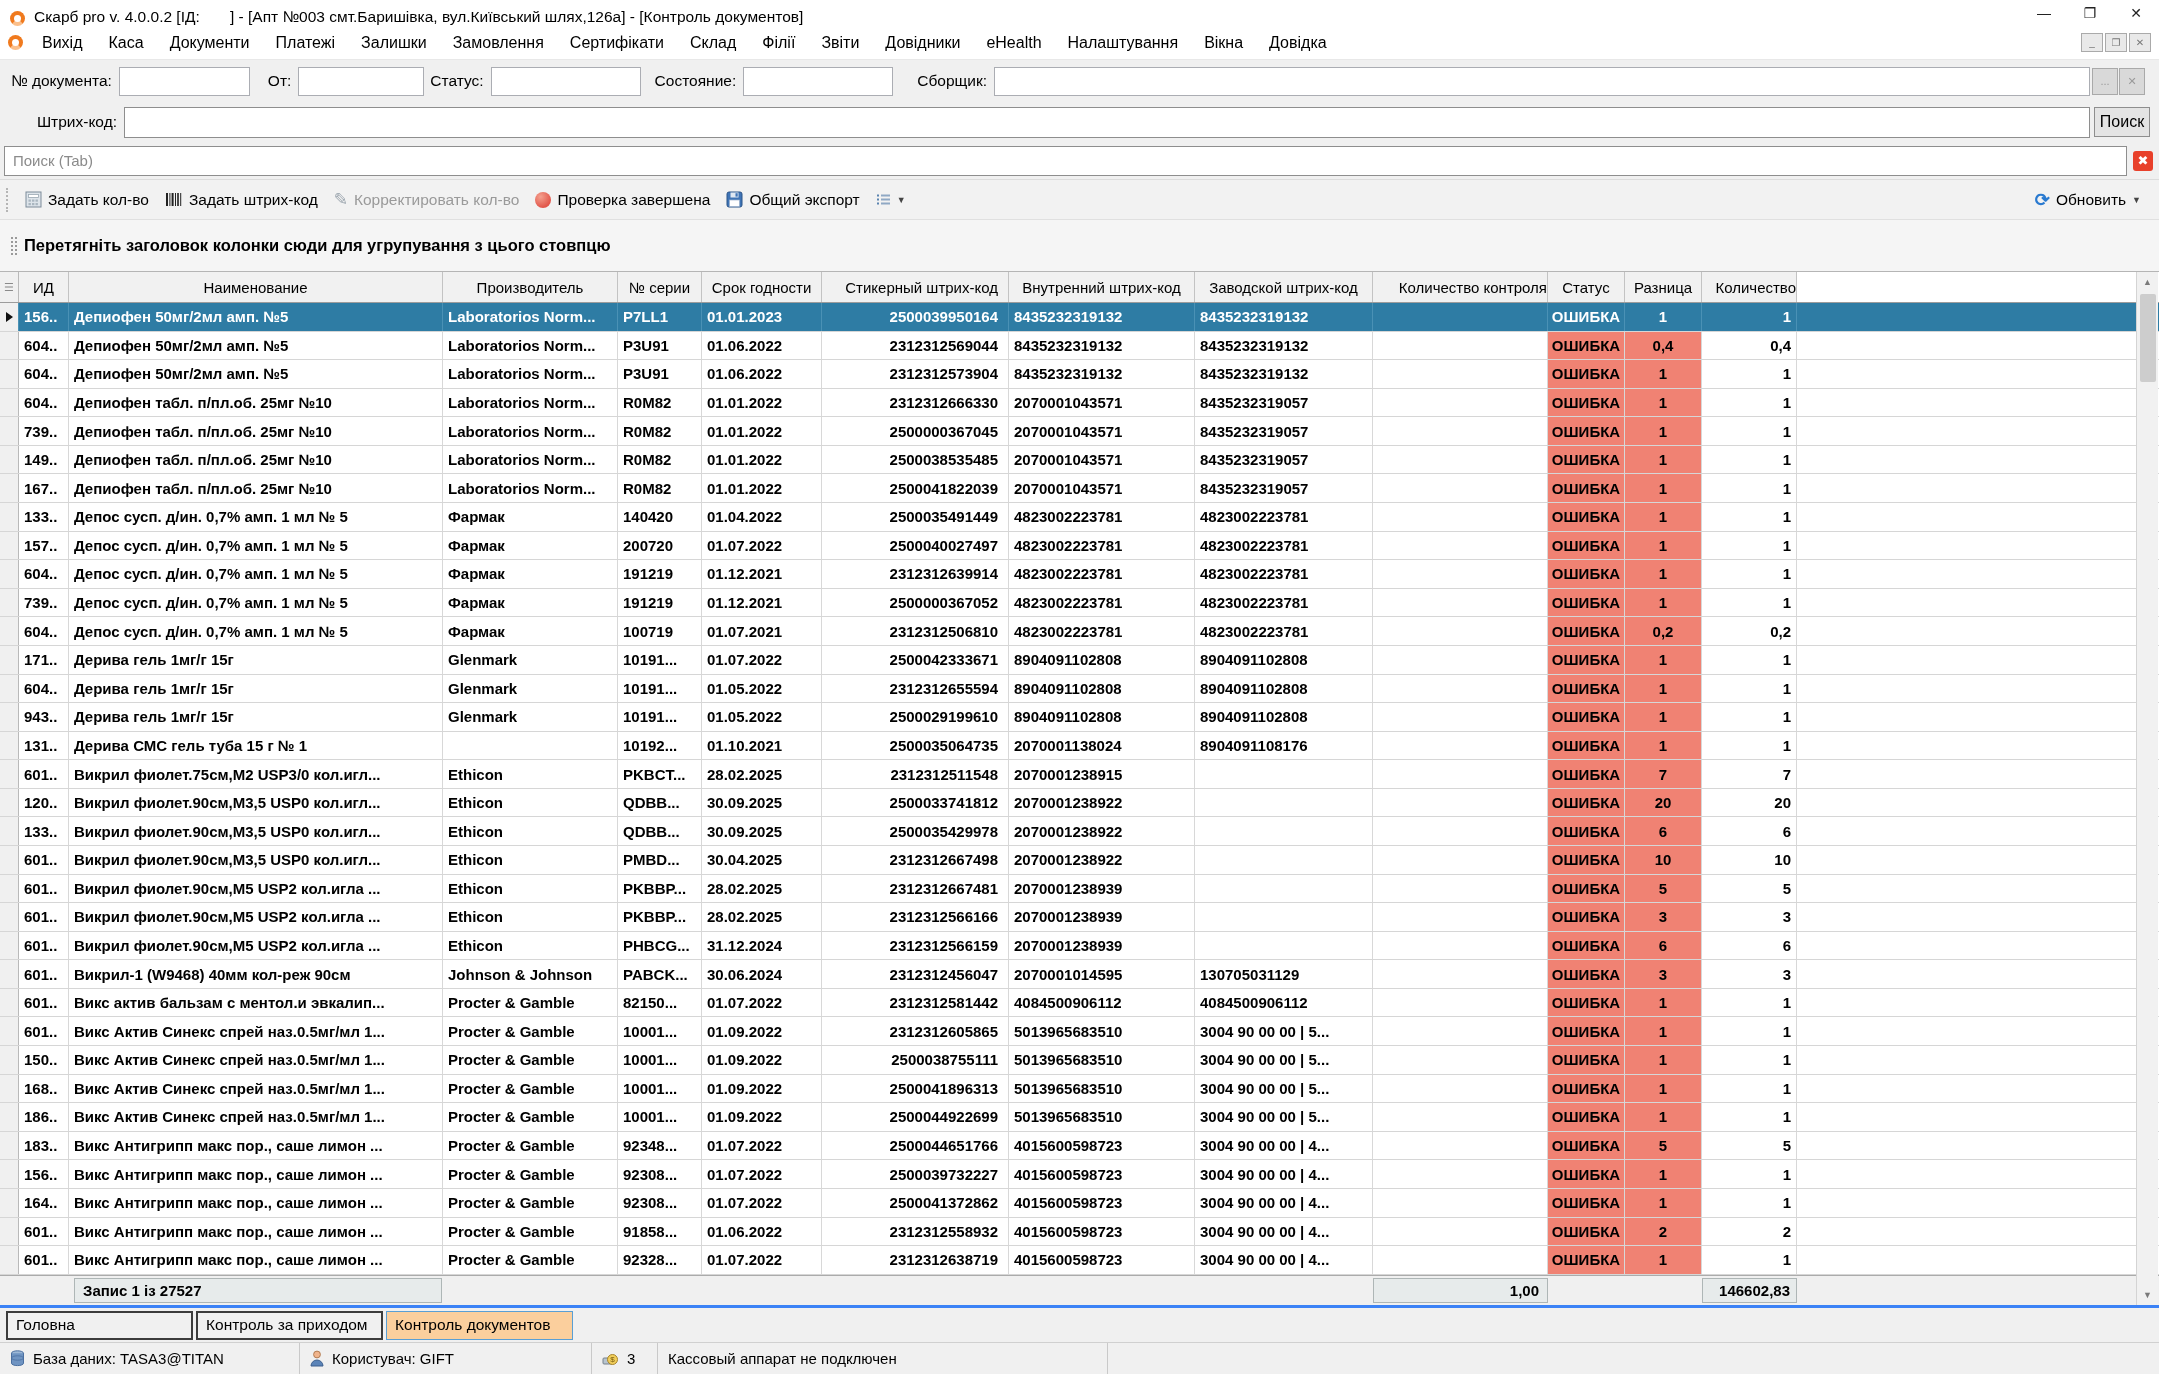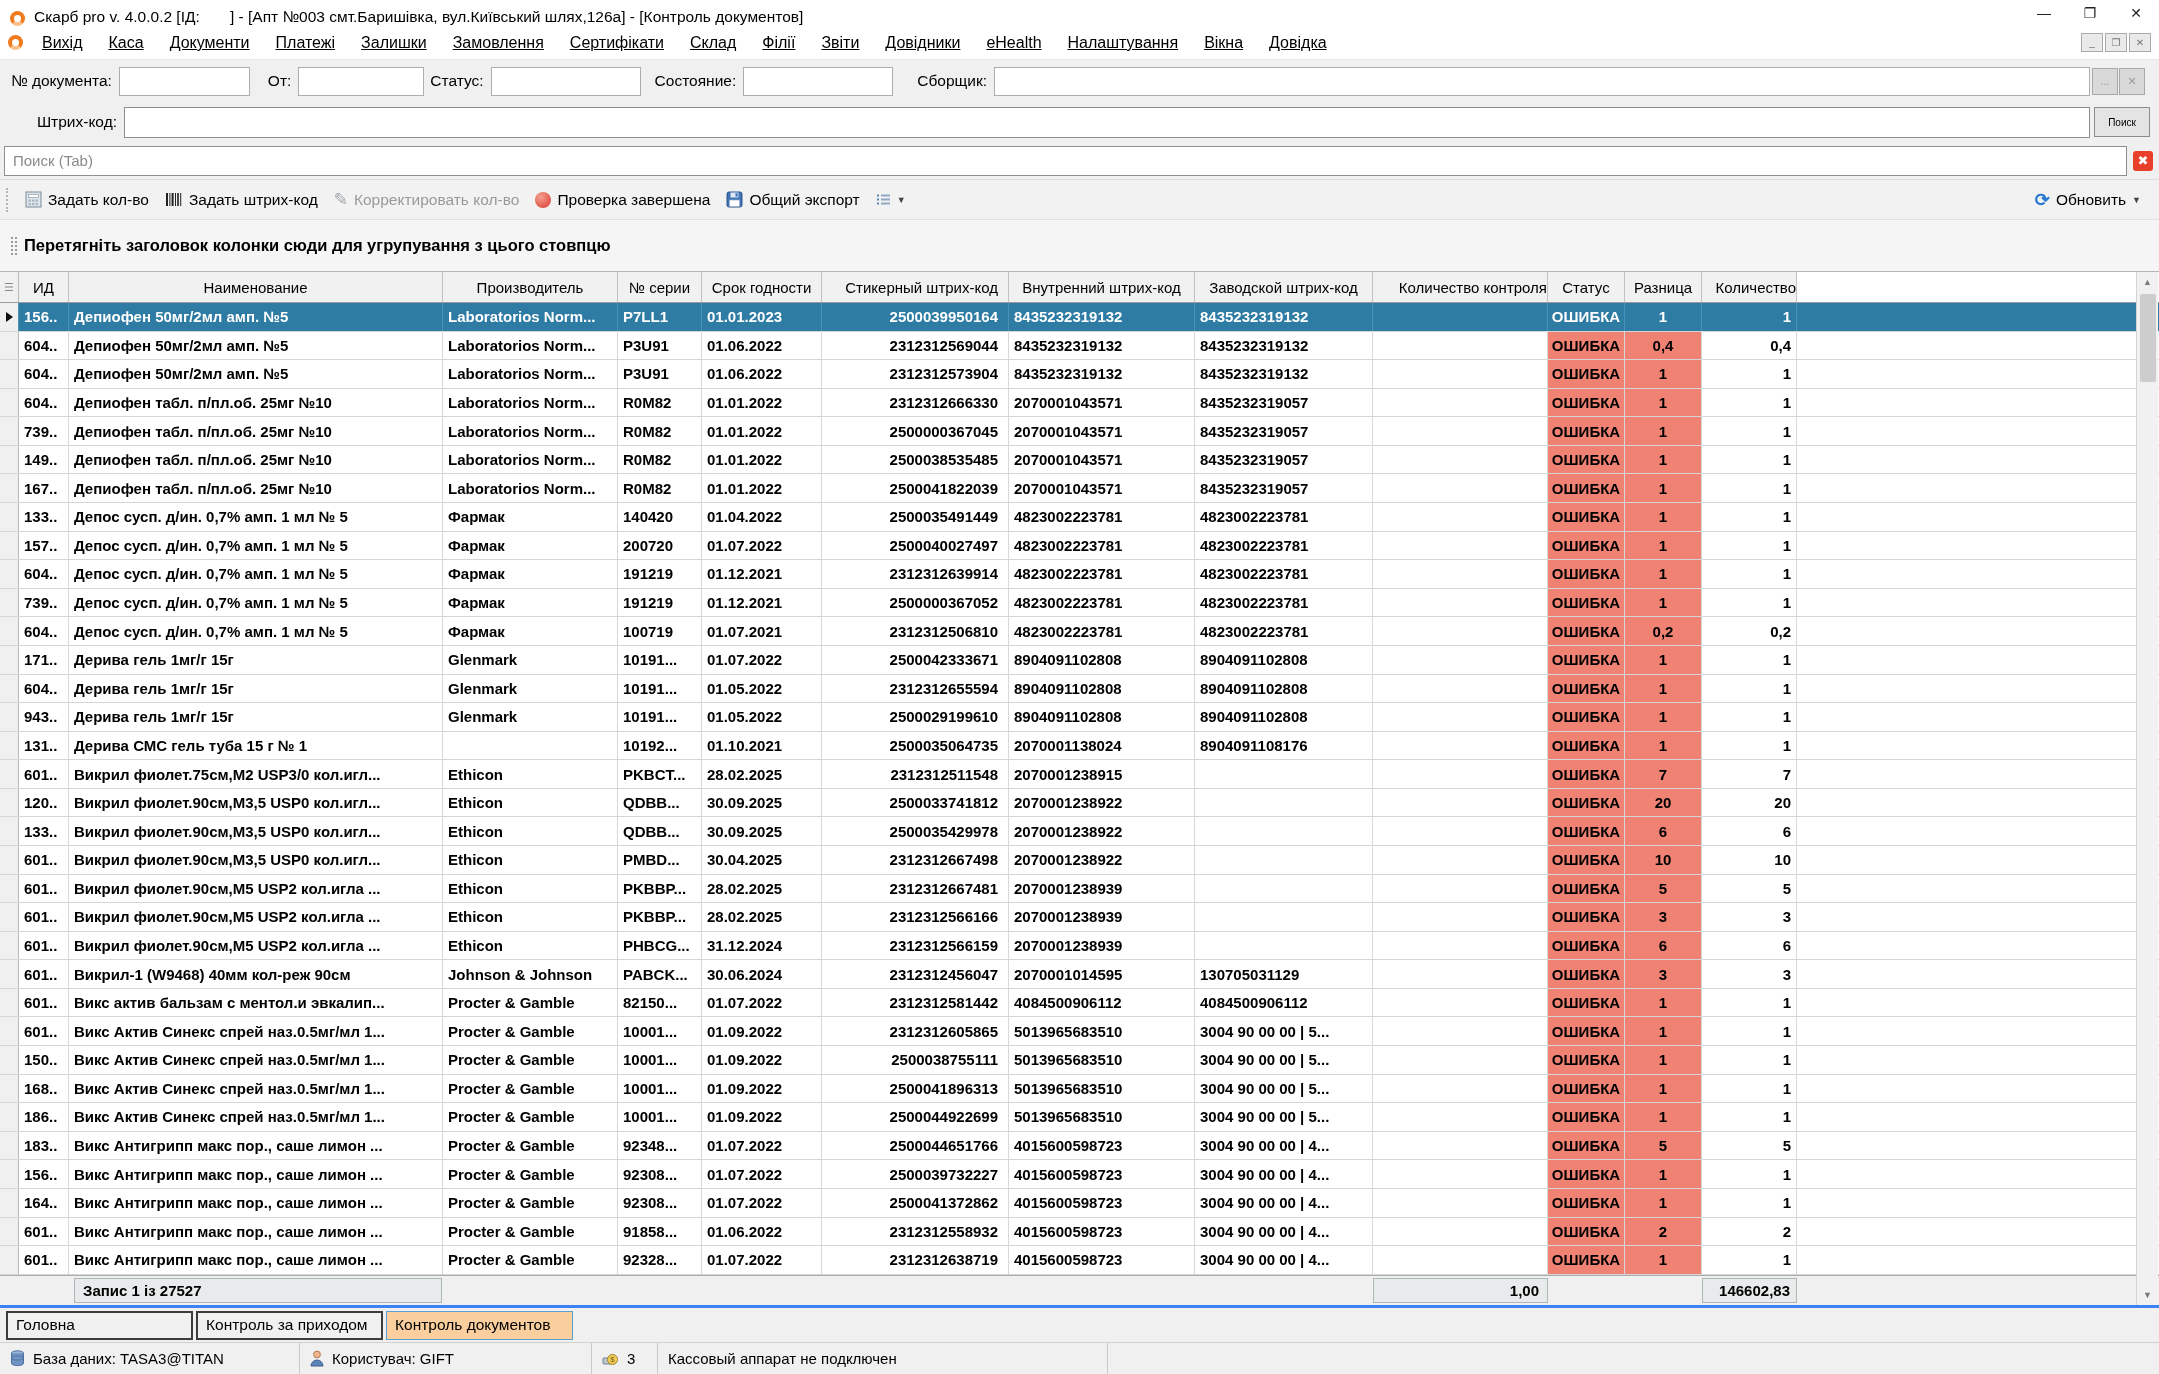--- a/index.html
+++ b/index.html
@@ -25,21 +25,21 @@
              font-size:10px; color:#777; display:flex; align-items:center; justify-content:center; }
 
   
   .filters { height:42px; display:flex; align-items:center; background:#f0f0f0; }
   .flabel { font-size:15.5px; white-space:nowrap; }
   .finput { height:29px; background:#fff; border:1px solid #abadb3; }
   .small-btn { width:26px; height:27px; background:#d9d9d9; border:1px solid #a9a9a9;
                color:#9a9a9a; font-size:11px; display:flex; align-items:center; justify-content:center; }
   .barcode-row { height:40px; display:flex; align-items:center; background:#f0f0f0; }
   .search-btn { width:56px; height:30px; margin-left:4px; margin-right:9px; background:#e4e4e4;
-                border:1px solid #8e8e8e; font-size:10px; }
+                border:1px solid #8e8e8e; font-size:16px; }
   .quicksearch { height:37px; display:flex; align-items:center; background:#f0f0f0; padding:0 4px; }
   .qs-input { flex:1; height:30px; background:#fff; border:1px solid #8e8e8e; padding:0 8px; font-size:15px; }
   .qs-input::placeholder { color:#8b8b8b; }
   .qs-clear { width:20px; height:20px; margin-left:6px; margin-right:2px; background:#e8402a; border-radius:3px;
               color:#fff; font-size:13px; display:flex; align-items:center; justify-content:center; }
 
   
   .toolbar { height:40px; display:flex; align-items:center; background:#f2f2f2; padding-left:4px;
              border-top:1px solid #dcdcdc; }
   .grip { width:5px; height:24px; border-left:2px dotted #b5b5b5; margin:0 6px 0 2px; }
@@ -132,21 +132,21 @@
   <span class="title-text">Скарб pro v. 4.0.0.2 [ІД:       ] - [Апт №003 смт.Баришівка, вул.Київський шлях,126а] - [Контроль документов]</span>
   <span class="win-controls">
     <span class="win-btn">—</span>
     <span class="win-btn">❐</span>
     <span class="win-btn">✕</span>
   </span>
 </div>
 
 <div class="menubar">
   <span class="app-logo"></span>
-  <span style="display:flex;text-decoration:underline;">
+  <span style="display:flex;">
 
   <span class="menu-item">Вихід</span>
       <span class="menu-item">Каса</span>
       <span class="menu-item">Документи</span>
       <span class="menu-item">Платежі</span>
       <span class="menu-item">Залишки</span>
       <span class="menu-item">Замовлення</span>
       <span class="menu-item">Сертифікати</span>
       <span class="menu-item">Склад</span>
       <span class="menu-item">Філії</span>

